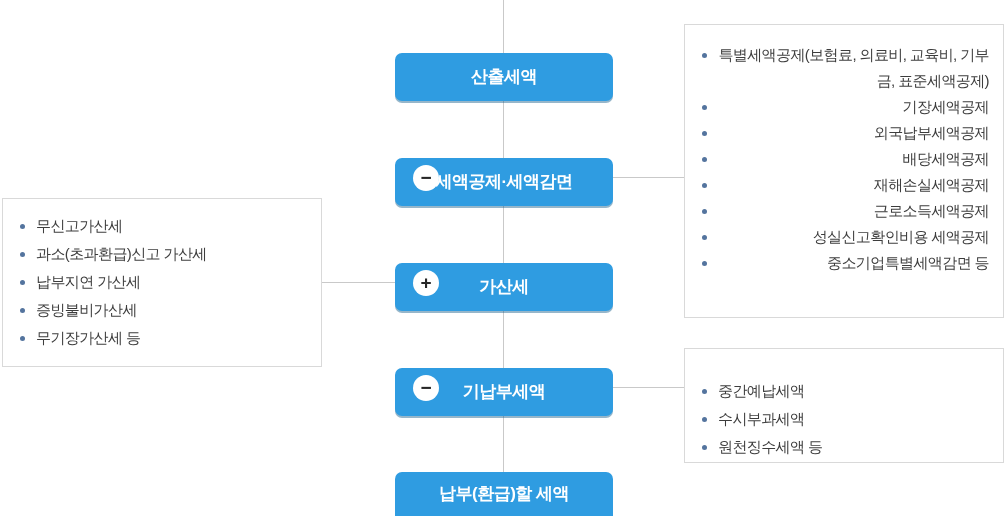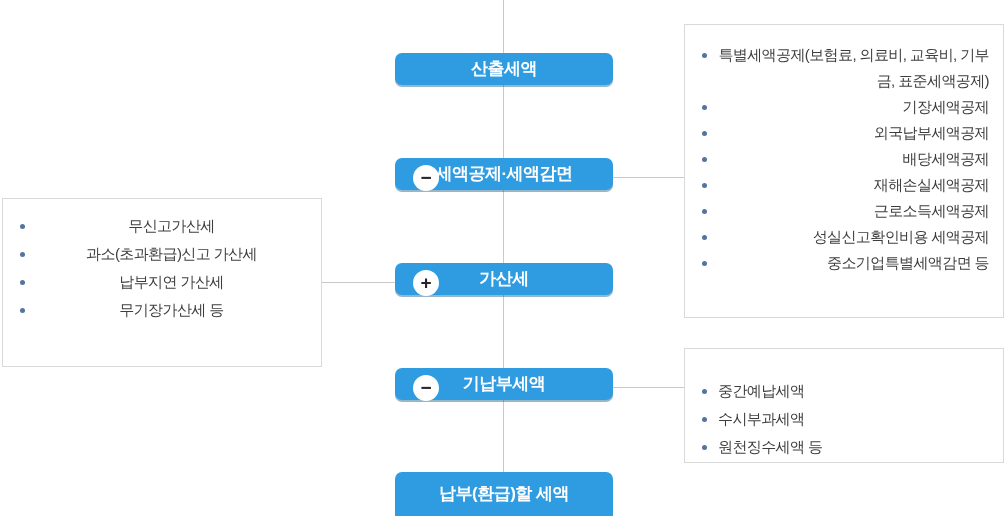--- a/index.html
+++ b/index.html
@@ -30,21 +30,21 @@
     z-index: 0;
   }
   .hline.to-right-1 { left: 613px; top: 177px; width: 71px; }
   .hline.to-left    { left: 322px; top: 282px; width: 73px; }
   .hline.to-right-2 { left: 613px; top: 387px; width: 71px; }
   
   .flow-box {
     position: absolute;
     left: 395px;
     width: 218px;
-    height: 32px;
+    height: 48px;
     background: #2f9ce1;
     border-radius: 7px;
     box-shadow: 0 2px 0 rgba(23, 94, 138, 0.45);
     z-index: 2;
     display: flex;
     align-items: center;
     justify-content: center;
   }
   .flow-box .label {
     color: #ffffff;
@@ -74,21 +74,21 @@
   .box-4 { top: 368px; }
   .box-5 { top: 472px; height: 44px; border-radius: 7px 7px 0 0; box-shadow: none; }
   
   .panel {
     position: absolute;
     background: #ffffff;
     border: 1px solid #d9d9d9;
     z-index: 1;
   }
   .panel-credits  { left: 684px; top: 24px;  width: 320px; height: 294px; padding: 17px 14px 0 14px; }
-  .panel-penalty  { left: 2px;   top: 198px; width: 320px; height: 169px; padding: 13px 14px 0 14px; text-align: center; }
+  .panel-penalty  { left: 2px;   top: 198px; width: 320px; height: 169px; padding: 13px 14px 0 14px; }
   .panel-prepaid  { left: 684px; top: 348px; width: 320px; height: 115px; padding: 28px 14px 0 14px; }
   .li {
     display: flex;
     align-items: flex-start;
     font-size: 15px;
     letter-spacing: -0.6px;
     color: #3d3d3d;
   }
   .panel-credits .li { line-height: 26px; text-align: right; }
   .panel-penalty .li, .panel-prepaid .li { line-height: 28px; }
@@ -178,20 +178,24 @@
     <div class="li">
         <span class="bullet"></span>
         <span class="li-text">과소(초과환급)신고 가산세</span>
       </div>
     <div class="li">
         <span class="bullet"></span>
         <span class="li-text">납부지연 가산세</span>
       </div>
     <div class="li">
         <span class="bullet"></span>
+        <span class="li-text">증빙불비가산세</span>
+      </div>
+    <div class="li">
+        <span class="bullet"></span>
         <span class="li-text">무기장가산세 등</span>
       </div>
   </div>
 
   <div class="panel panel-prepaid">
     <div class="li">
         <span class="bullet"></span>
         <span class="li-text">중간예납세액</span>
       </div>
     <div class="li">

